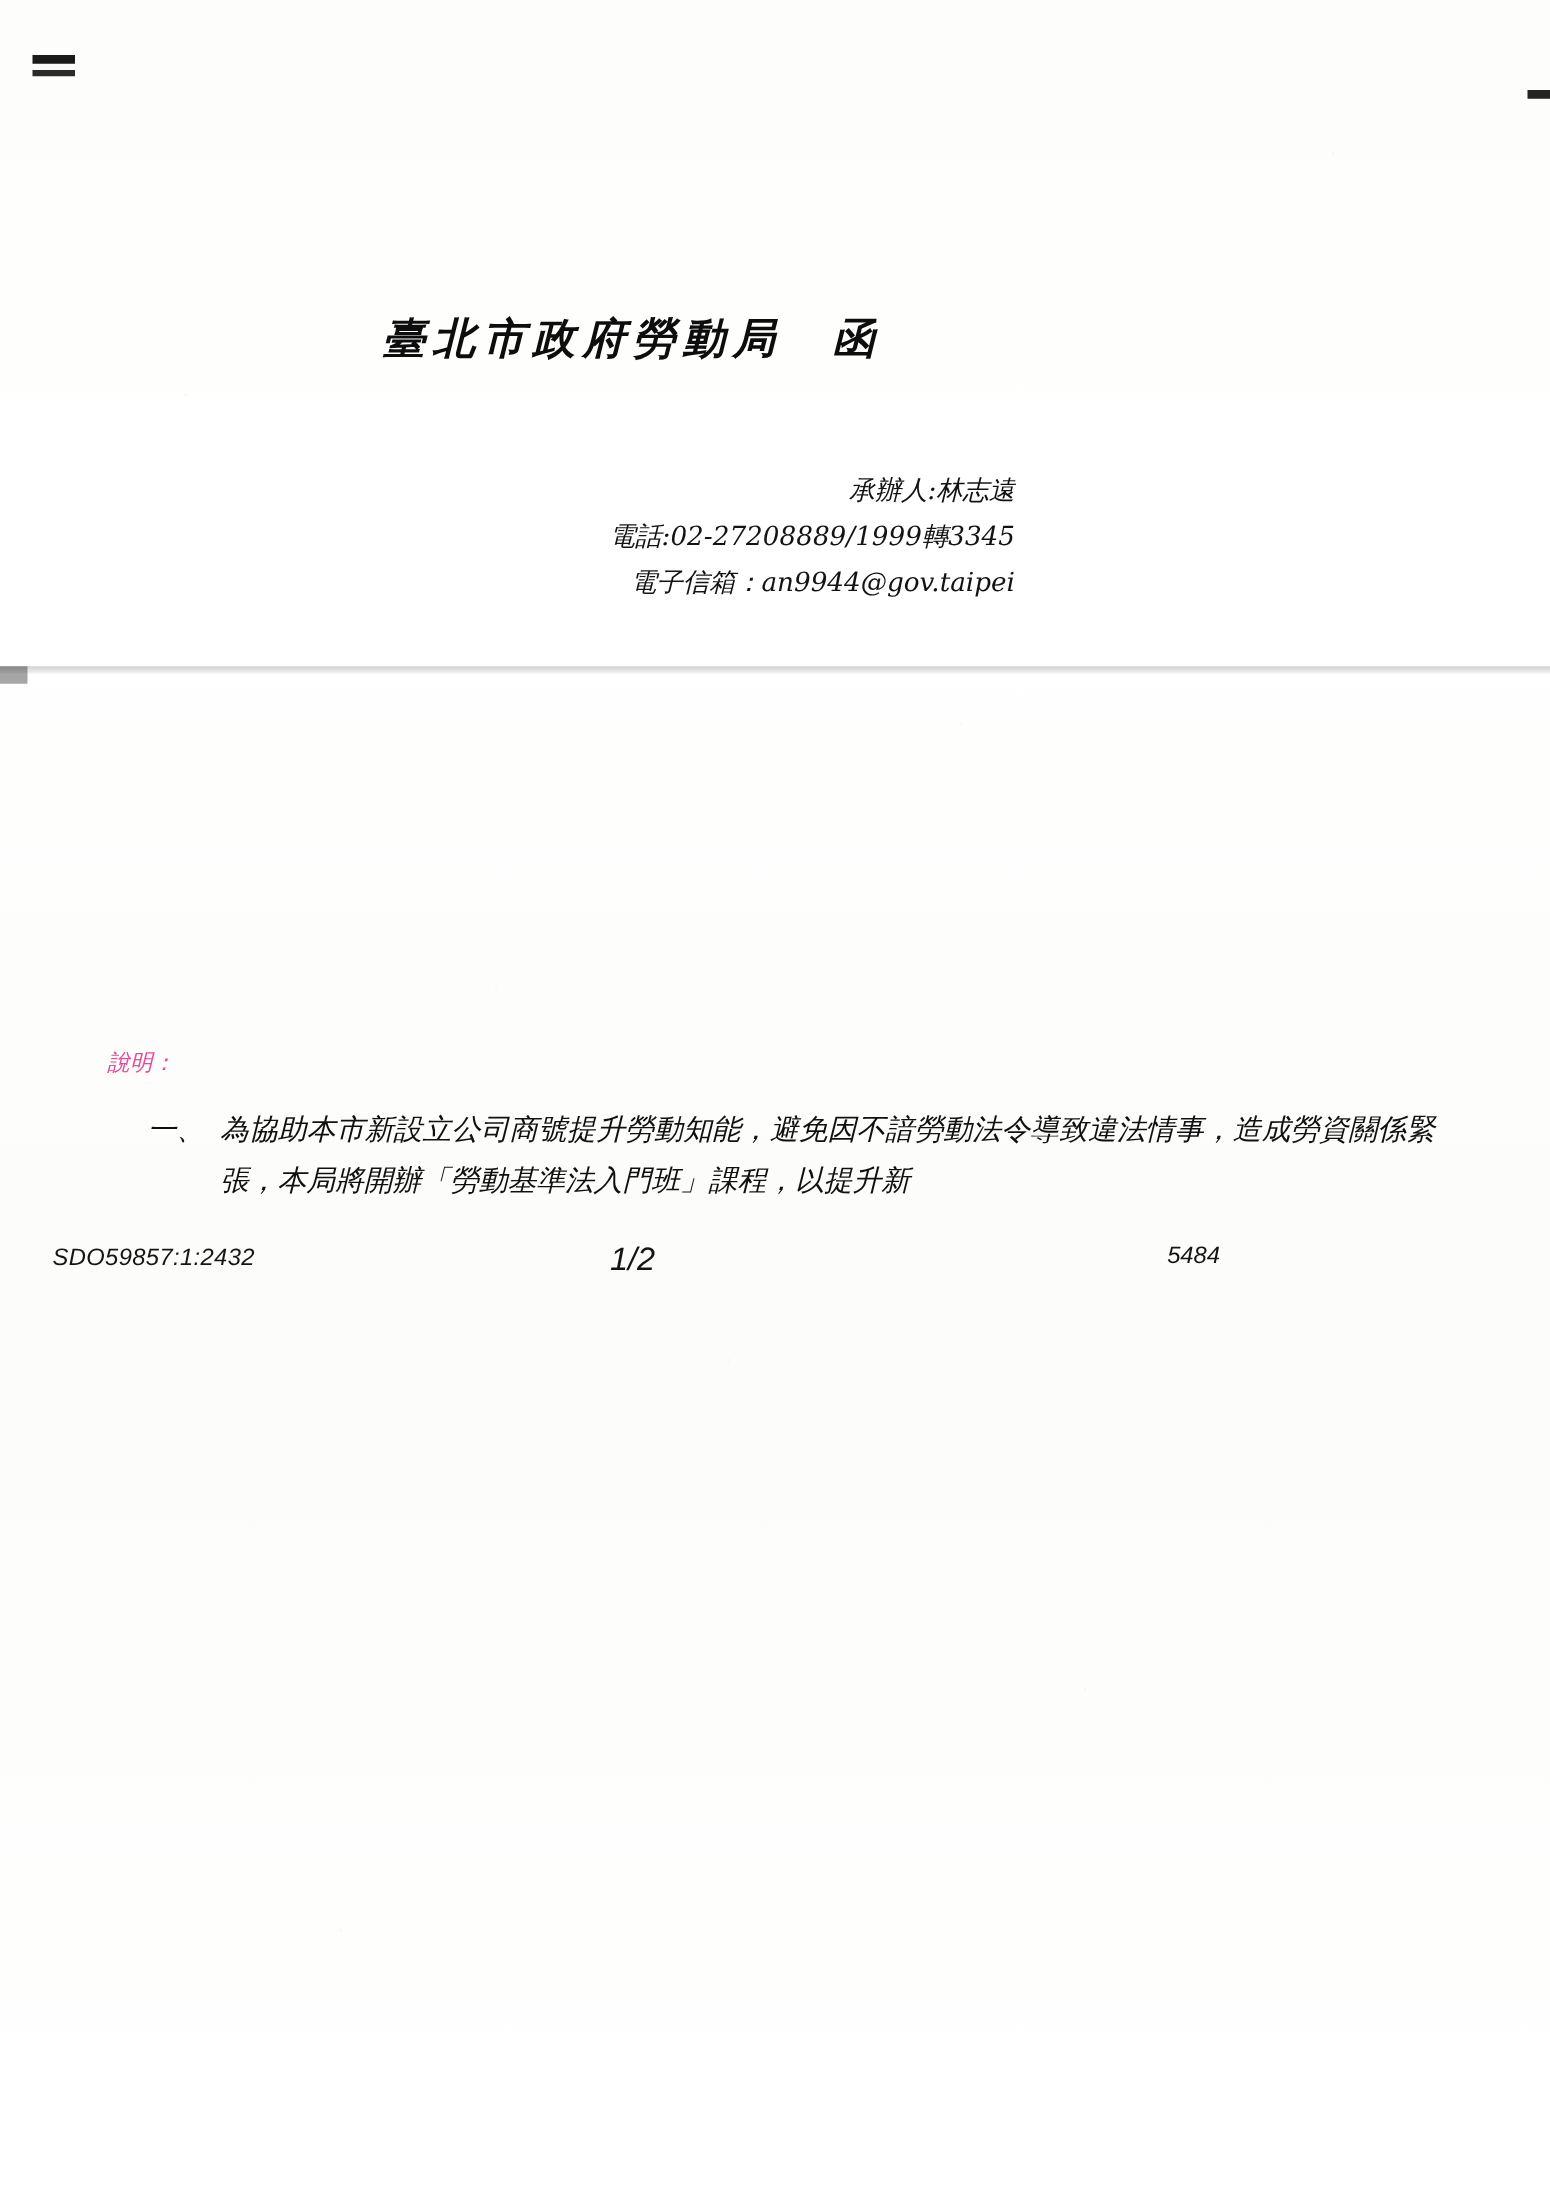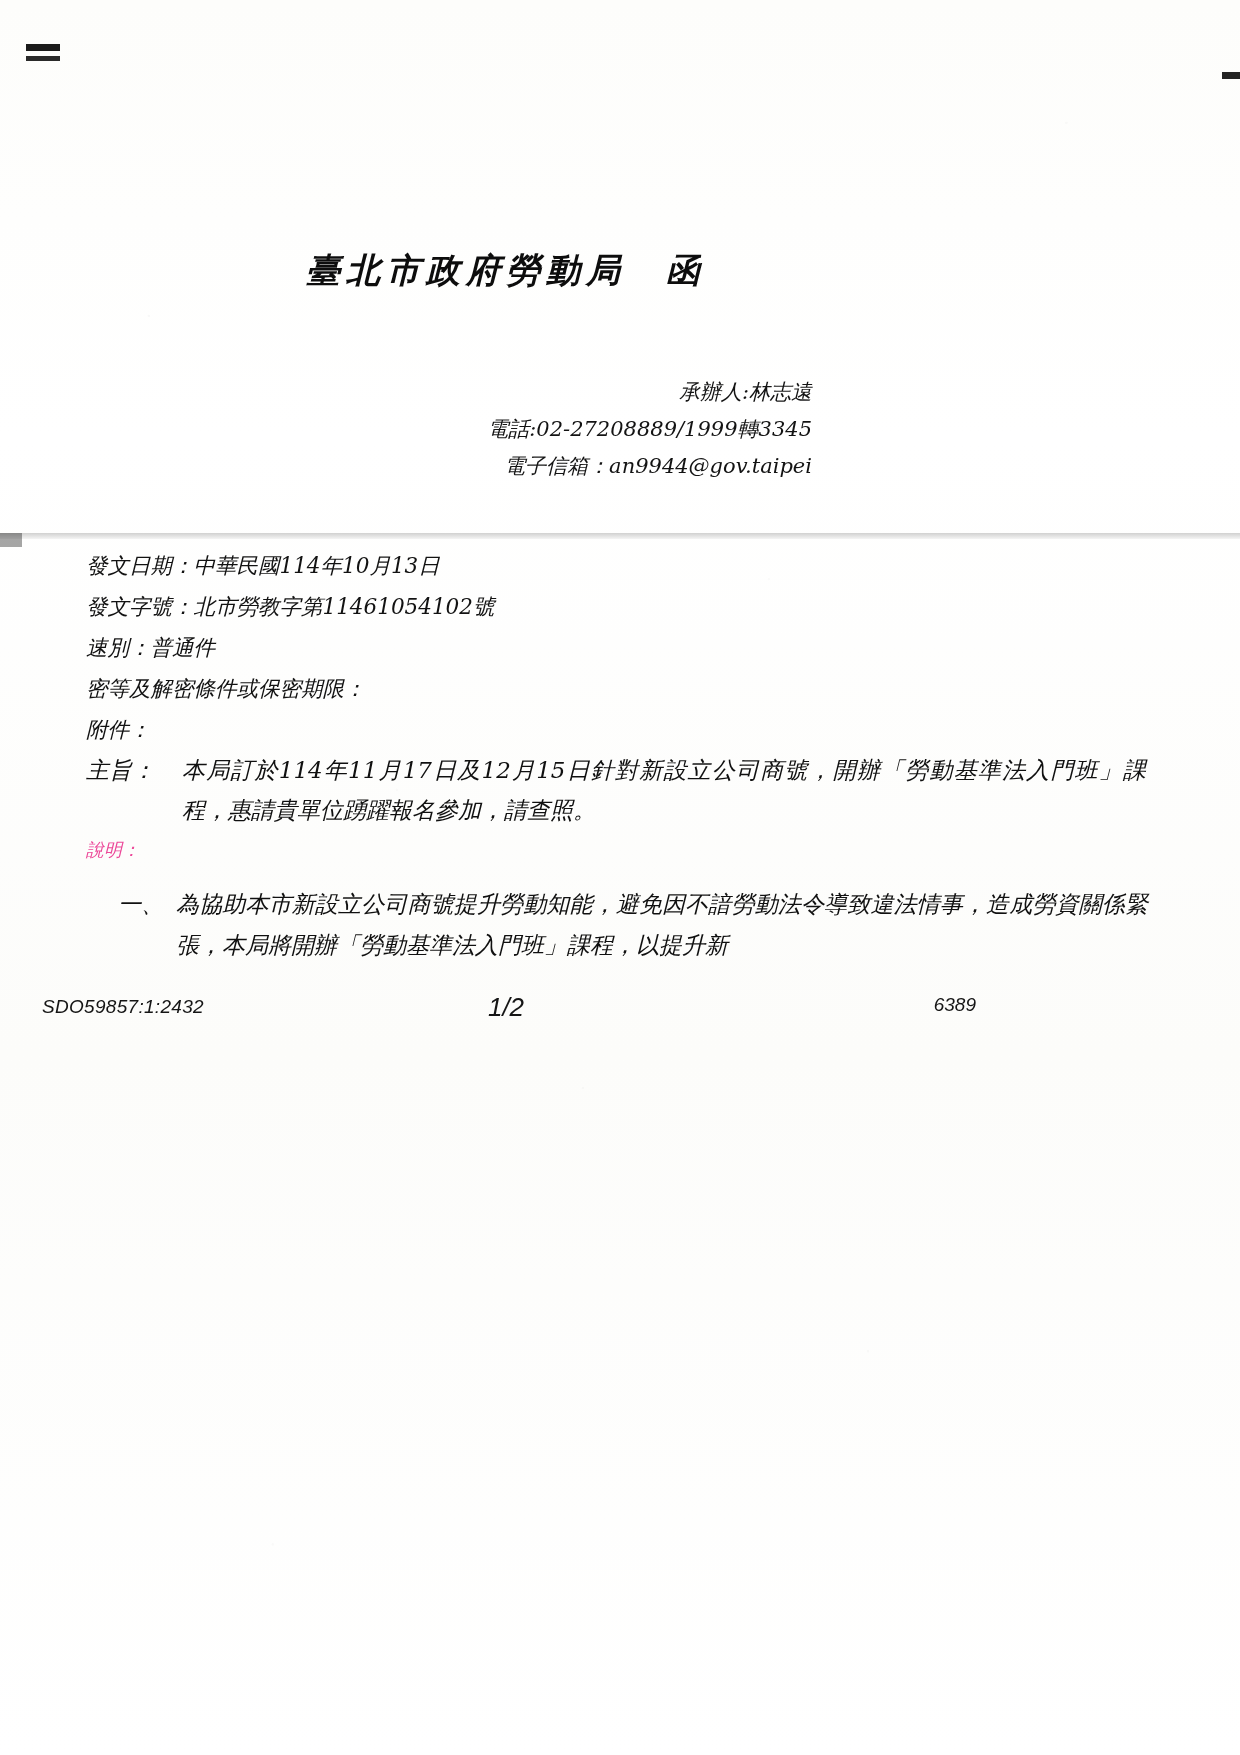--- a/index.html
+++ b/index.html
@@ -216,37 +216,26 @@
 <div class="doc">
 
   <div class="title">臺北市政府勞動局　函</div>
 
   <div class="contact-block">
     <span class="contact-line">承辦人:林志遠</span>
     <span class="contact-line">電話:02-27208889/1999轉3345</span>
     <span class="contact-line">電子信箱：an9944@gov.taipei</span>
   </div>
 
-  <div class="meta-block">
-    <span class="meta-line">發文日期：中華民國114年10月13日</span>
-    <span class="meta-line">發文字號：北市勞教字第11461054102號</span>
-    <span class="meta-line">速別：普通件</span>
-    <span class="meta-line">密等及解密條件或保密期限：</span>
-    <span class="meta-line">附件：</span>
-  </div>
-
-  <div class="subject">
-    <span class="subject-label">主旨：</span>
-    <div class="subject-body">本局訂於114年11月17日及12月15日針對新設立公司商號，開辦「勞動基準法入門班」課程，惠請貴單位踴躍報名參加，請查照。</div>
-  </div>
+
 
   <div class="explain-label">說明：</div>
 
   <div class="explain-item">
     <span class="item-marker">一、</span>
     <div class="item-body">為協助本市新設立公司商號提升勞動知能，避免因不諳勞動法令導致違法情事，造成勞資關係緊張，本局將開辦「勞動基準法入門班」課程，以提升新</div>
   </div>
 
   <div class="footer-left">SDO59857:1:2432</div>
   <div class="footer-center">1/2</div>
-  <div class="footer-right">6389</div>
+  <div class="footer-right">5484</div>
 
 </div>
 
 </body></html>

